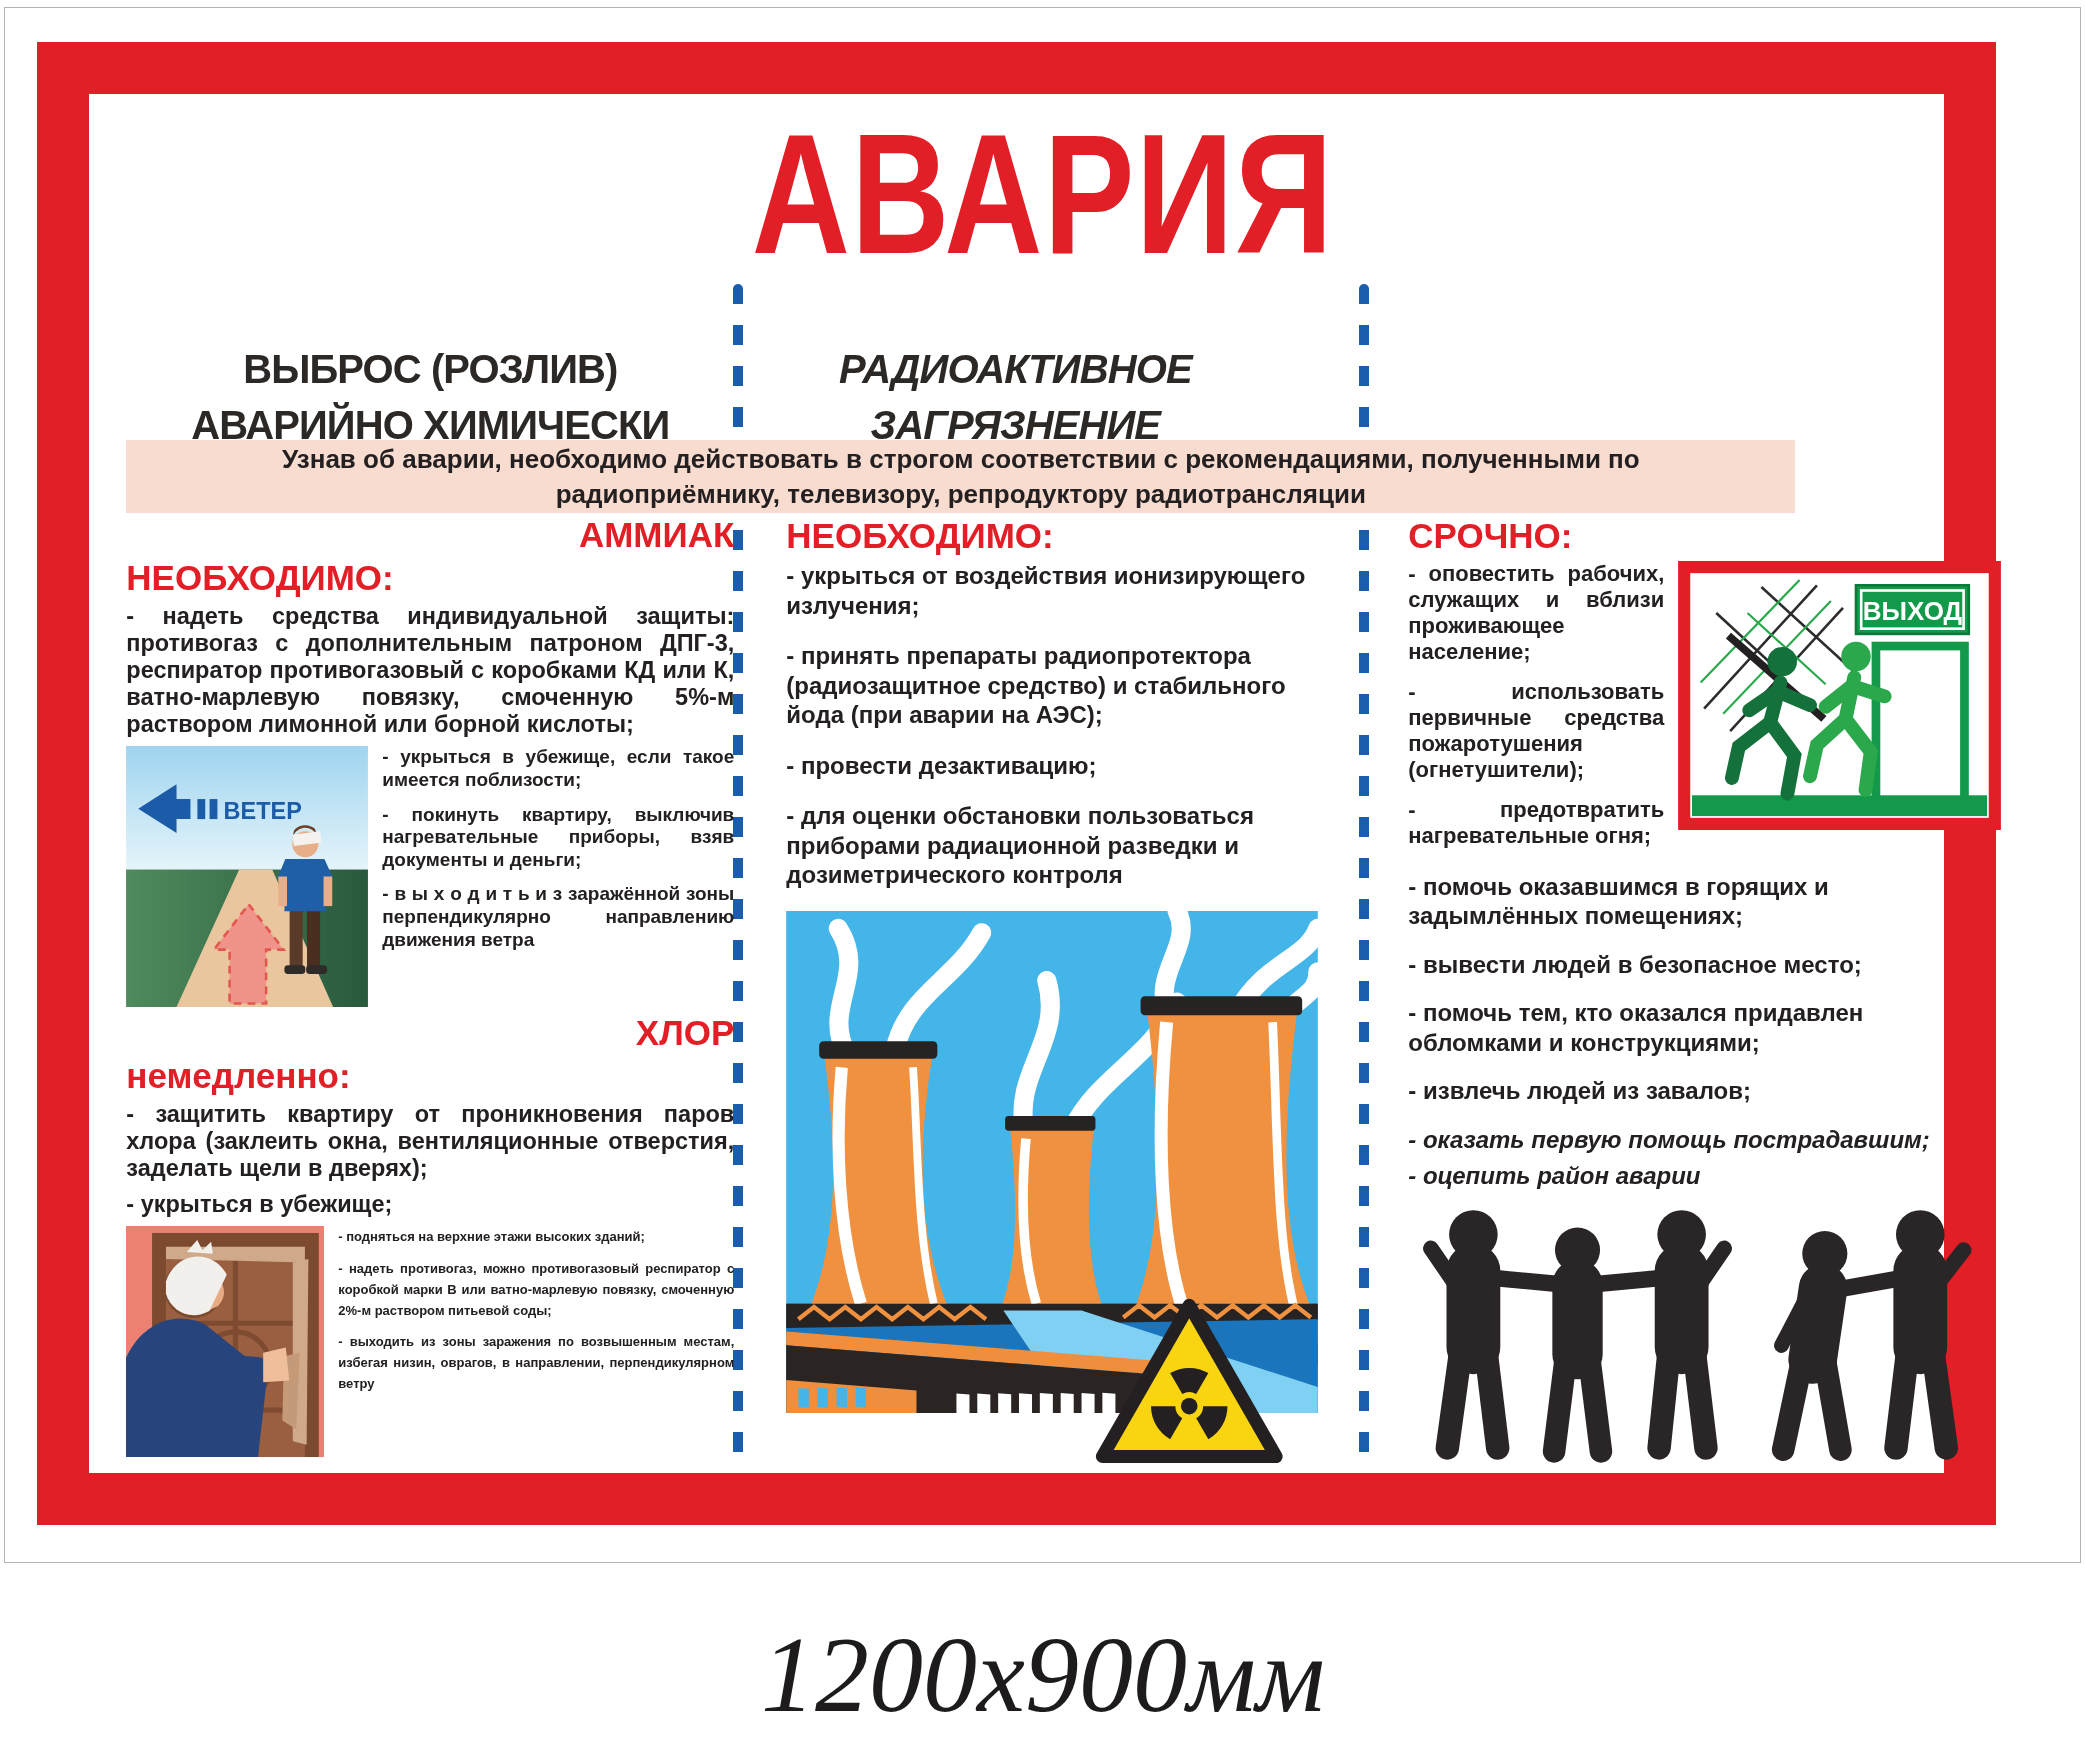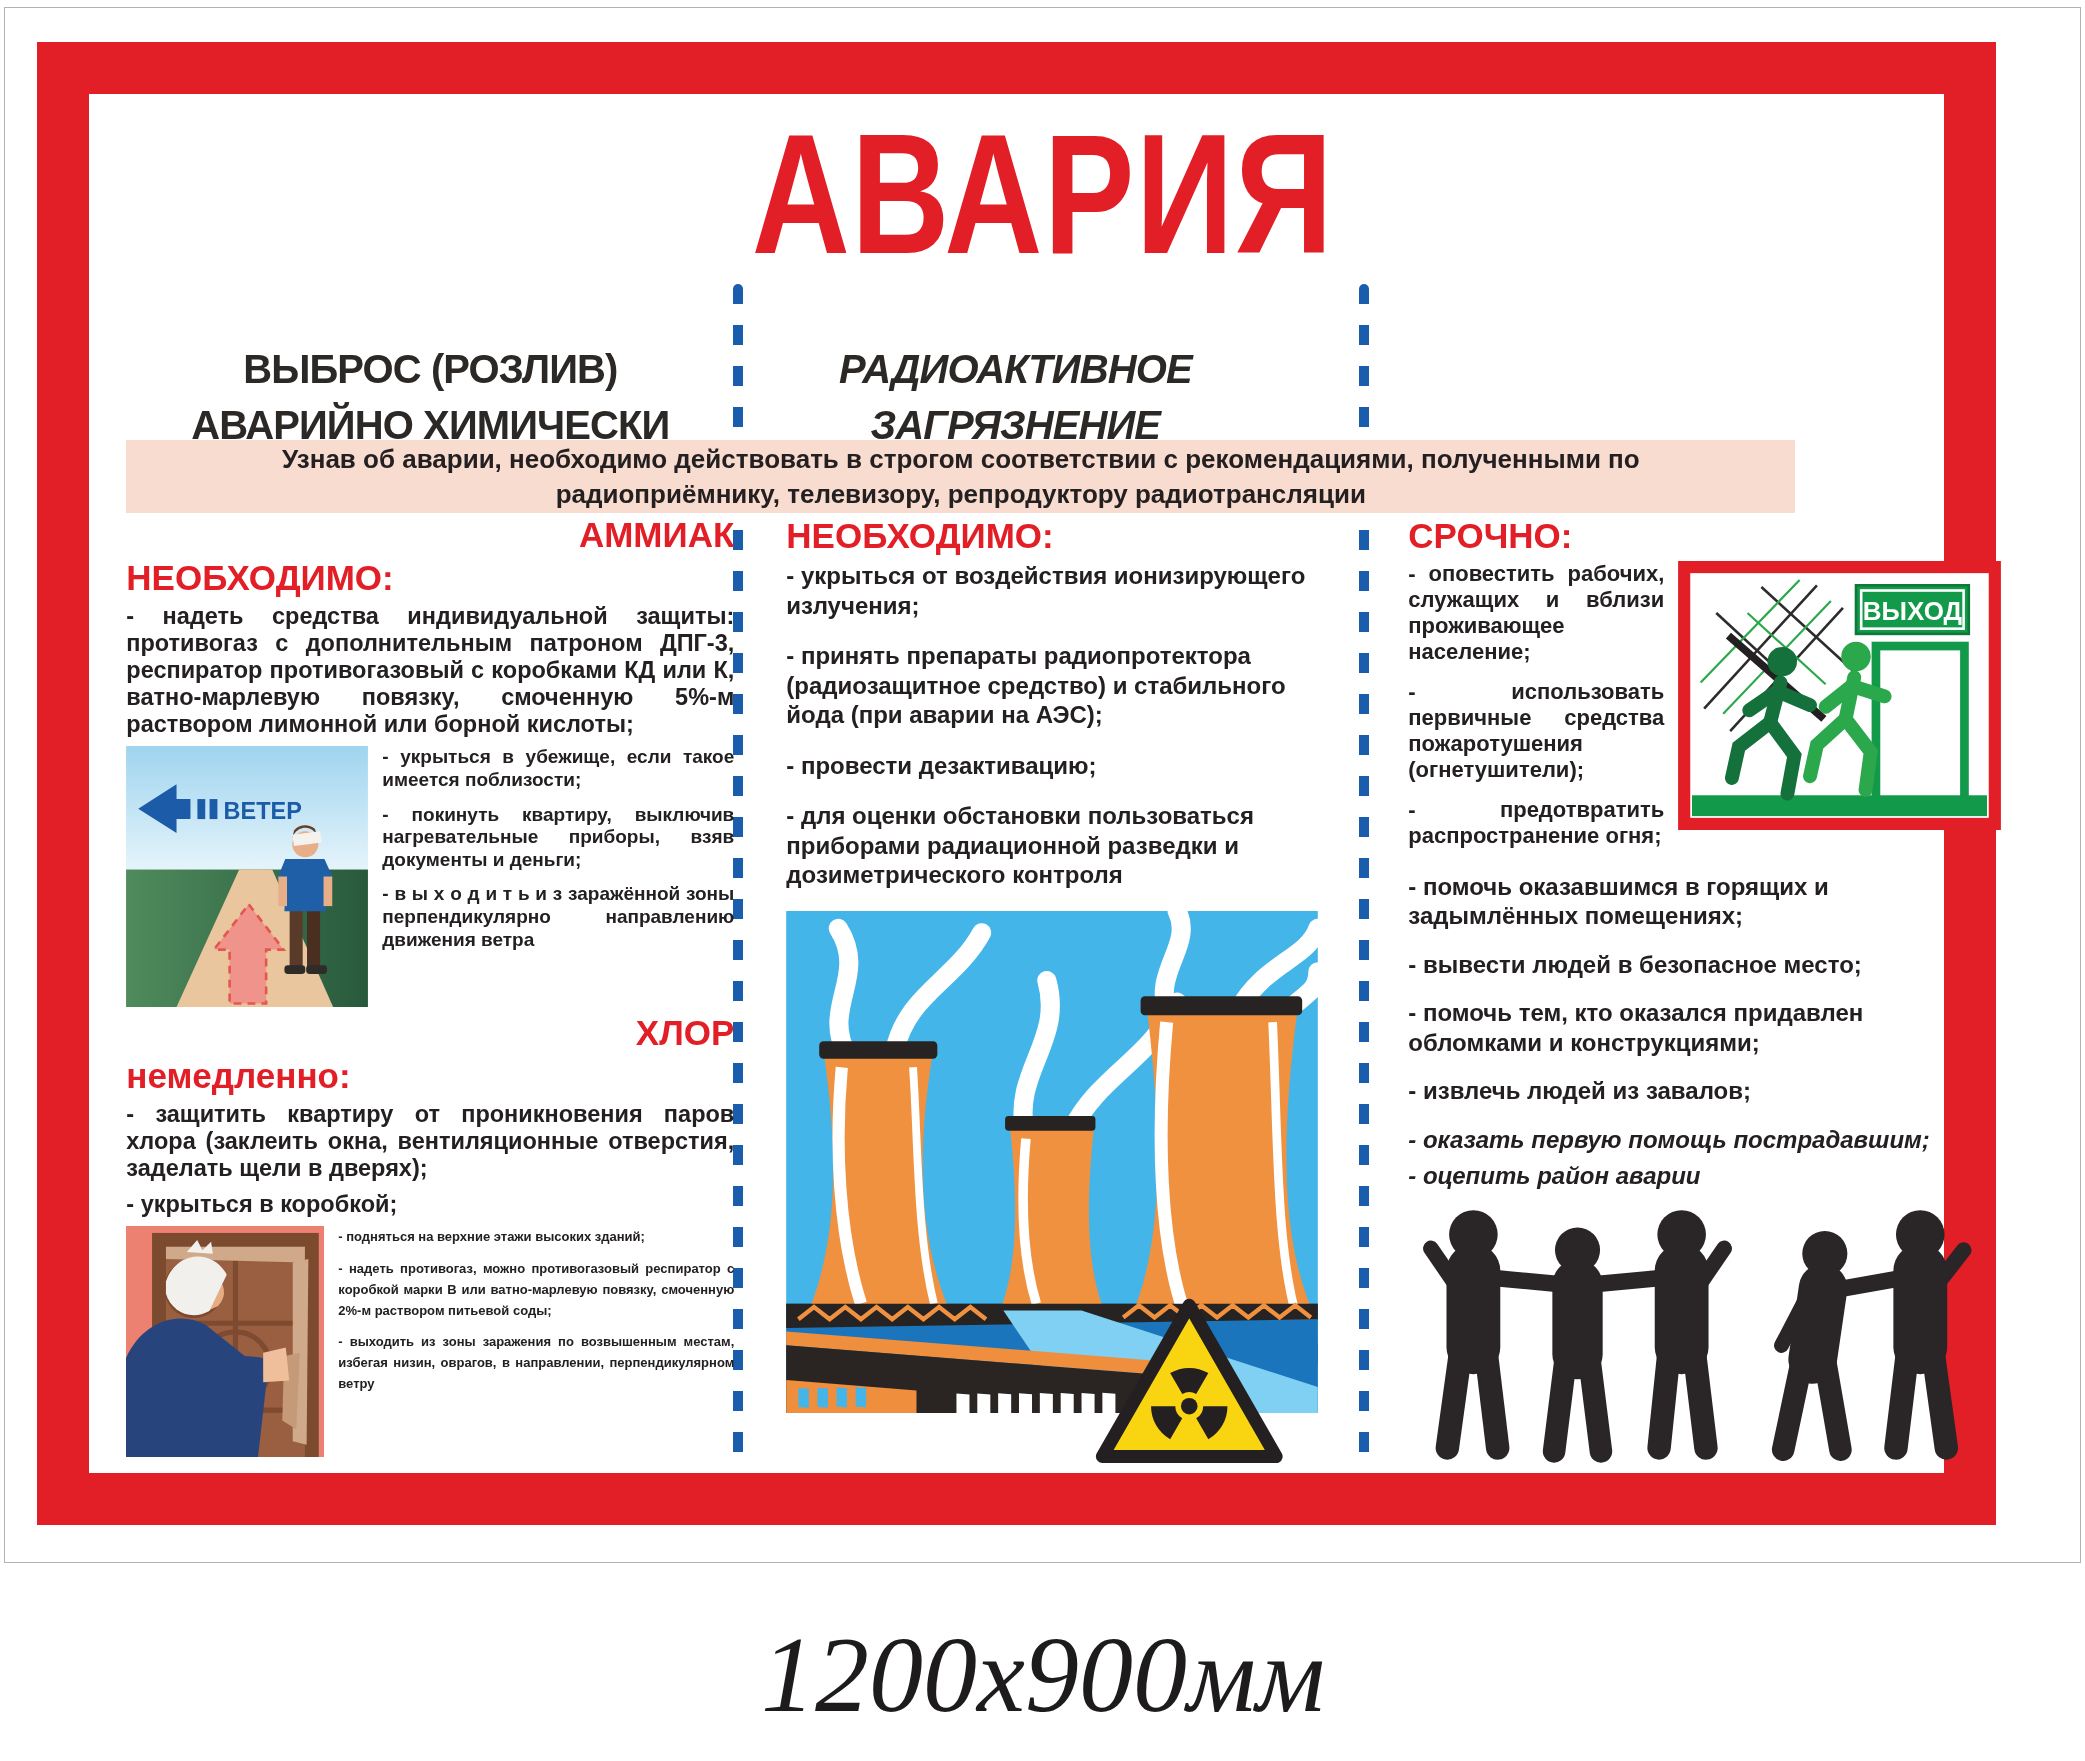--- a/index.html
+++ b/index.html
@@ -149,21 +149,21 @@
         <div class="bullets bullets-sm">
           <p class="b">- укрыться в убежище, если такое имеется поблизости;</p>
           <p class="b">- покинуть квартиру, выключив нагревательные приборы, взяв документы и деньги;</p>
           <p class="b">- в ы х о д и т ь  и з  заражённой зоны перпендикулярно направлению движения ветра</p>
         </div>
       </div>
 
       <div class="sec-title">ХЛОР</div>
       <div class="sec-label">немедленно:</div>
       <p class="para">- защитить квартиру от проникновения паров хлора (заклеить окна, вентиляционные отверстия, заделать щели в дверях);</p>
-      <p class="para plain">- укрыться в коробкой;</p>
+      <p class="para plain">- укрыться в убежище;</p>
 
       <div class="row">
         <div class="img">
           <svg width="198" height="231" viewBox="0 0 228 266">
             <rect width="228" height="266" fill="#ec8172"></rect>
             <rect x="30" y="8" width="192" height="258" fill="#7c4a2e"></rect>
             <rect x="46" y="24" width="160" height="242" fill="#9a5f41"></rect>
             <g stroke="#7e4a30" stroke-width="6" fill="none">
               <line x1="126" y1="24" x2="126" y2="266"></line>
               <line x1="46" y1="112" x2="206" y2="112"></line>
@@ -265,21 +265,21 @@
         </svg>
       </div>
     </div>
 
     <div class="col" id="col3">
       <div class="sec-label">СРОЧНО:</div>
       <div class="row">
         <div class="bullets nb">
           <p class="b">- оповестить рабочих, служащих и вблизи проживающее население;</p>
           <p class="b">- использовать первичные средства пожаротушения (огнетушители);</p>
-          <p class="b">- предотвратить распространение огня;</p>
+          <p class="b">- предотвратить нагревательные огня;</p>
         </div>
         <div class="img">
           <svg width="323" height="269" viewBox="0 0 372 310">
             <rect x="7" y="7" width="358" height="296" fill="#ffffff" stroke="#e21e26" stroke-width="14"></rect>
             <g stroke="#2c2c2c" stroke-width="3" fill="none">
               <path d="M30,170 L160,28"></path>
               <path d="M60,196 L190,54"></path>
               <path d="M96,30 L210,134"></path>
               <path d="M44,60 L120,130"></path>
             </g>

